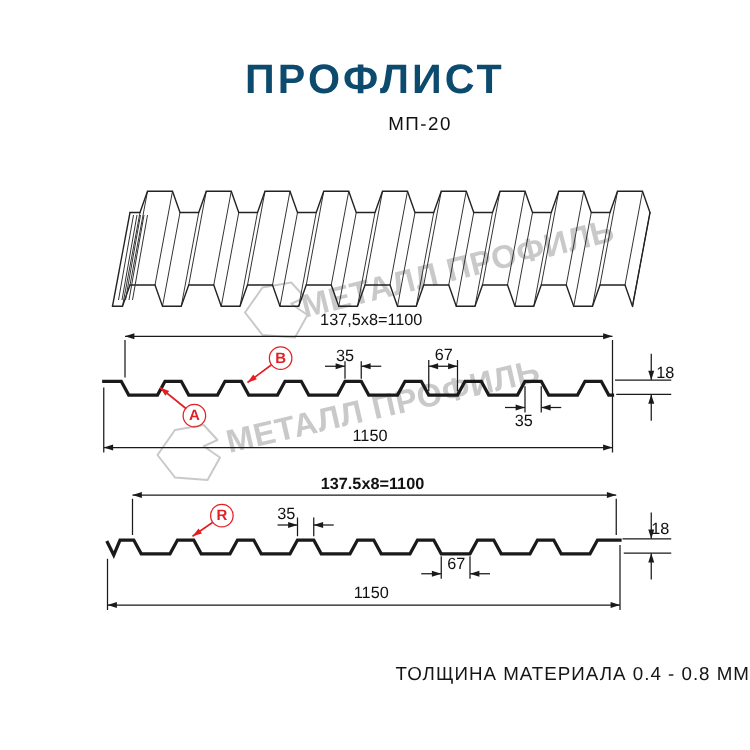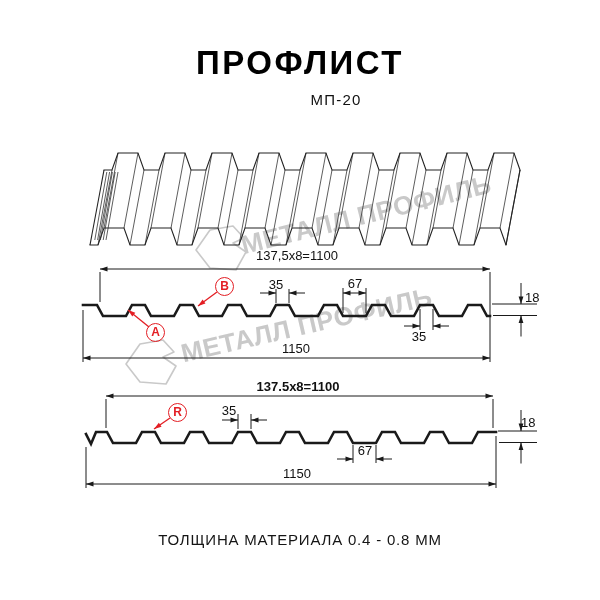--- a/index.html
+++ b/index.html
@@ -1,23 +1,23 @@
 <!DOCTYPE html>
 <html><head>
 <meta charset="utf-8">
 <style>
   html,body{margin:0;padding:0;background:#fff;}
   .stage{position:relative;width:600px;height:600px;background:#ffffff;overflow:hidden;
          font-family:"Liberation Sans", sans-serif;}
   
   .title{position:absolute;left:0;top:44px;width:100%;text-align:center;
-         font-size:33px;font-weight:700;letter-spacing:2.5px;color:#000000;}
+         font-size:33px;font-weight:700;letter-spacing:2.5px;color:#0c4a6e;}
   .subtitle{position:absolute;left:0;top:91px;width:100%;text-align:center;
          font-size:15px;font-weight:400;letter-spacing:1.2px;color:#111;padding-left:36px;}
-  .footer-note{position:absolute;left:0;top:531px;width:100%;text-align:center;
+  .footer-note{position:absolute;left:0;top:531px;width:100%;text-align:right;
          font-size:15px;font-weight:400;letter-spacing:0.8px;color:#151515;}
   .dim{position:absolute;font-size:13px;color:#111;white-space:nowrap;z-index:3;}
   .dim.c{text-align:center;}
   .marker{position:absolute;width:19px;height:19px;border-radius:50%;
           box-sizing:border-box;text-align:center;line-height:16px;
           font-size:12px;font-weight:700;z-index:3;}
   .wm{position:absolute;font-size:26px;font-weight:700;letter-spacing:0.5px;
       white-space:nowrap;transform-origin:0 0;z-index:1;}
   svg.drawing{position:absolute;left:0;top:0;z-index:2;}
 </style>

